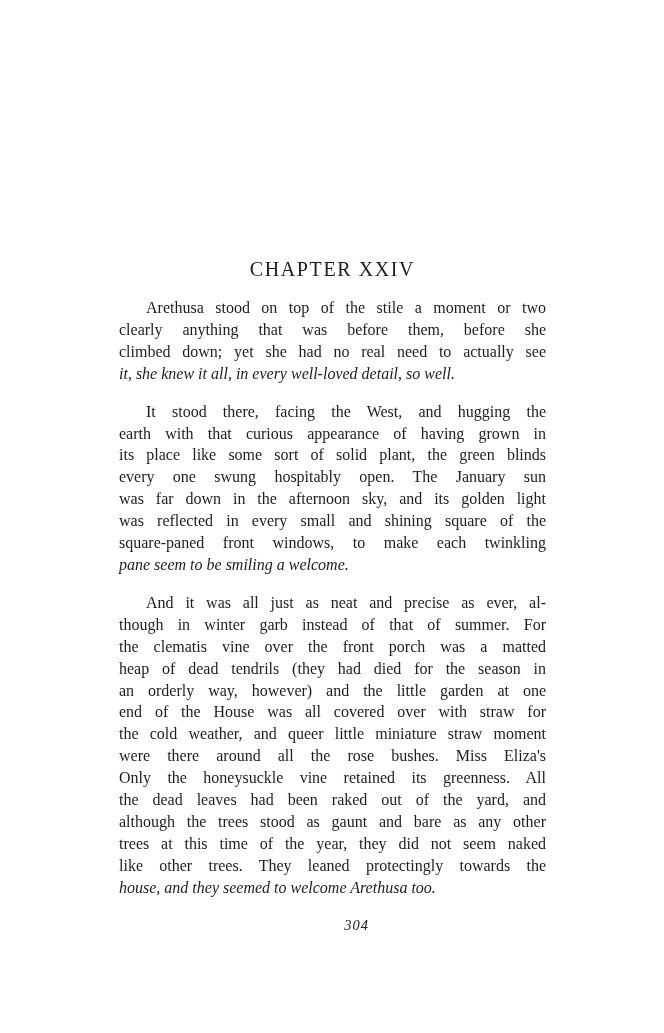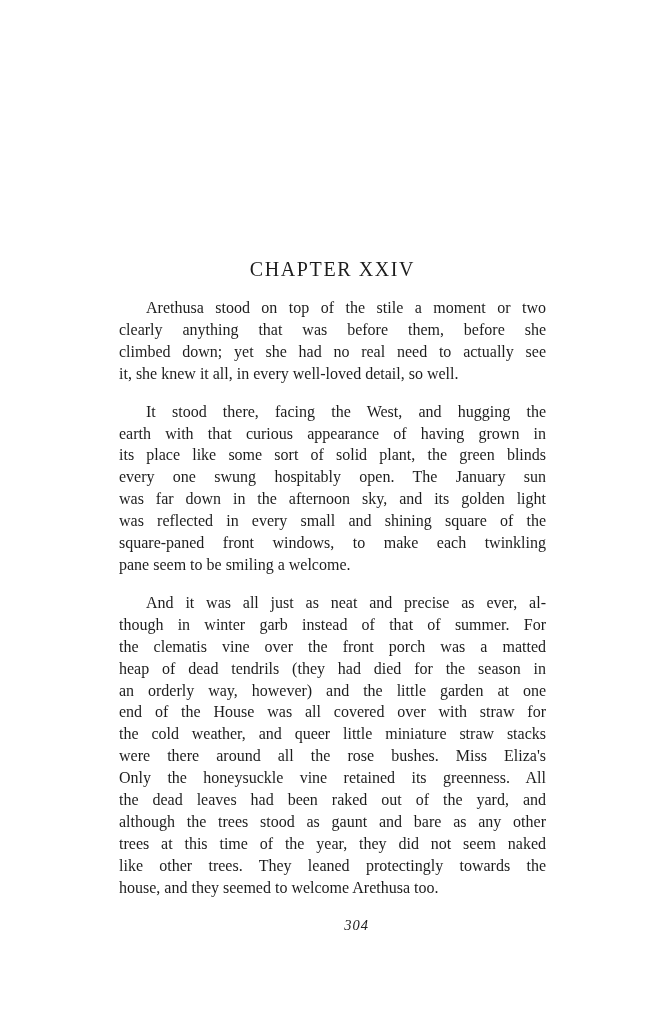--- a/index.html
+++ b/index.html
@@ -36,20 +36,21 @@
     font-size: 16px;
     line-height: 21.9px;
     text-align: justify;
     text-align-last: justify;
   }
   .line.indent {
     padding-left: 27px;
   }
   .line.last {
     text-align-last: left;
+    font-style: italic;
   }
   .pagenum {
     text-align: center;
     font-size: 14.5px;
     line-height: 20px;
     margin-top: 2px;
     letter-spacing: 1px;
     transform: translateX(24px);
     font-style: italic;
   }
@@ -79,21 +80,21 @@
     <div class="line last">pane seem to be smiling a welcome.</div>
   </div>
 
   <div class="para">
     <div class="line indent">And it was all just as neat and precise as ever, al-</div>
     <div class="line">though in winter garb instead of that of summer.  For</div>
     <div class="line">the clematis vine over the front porch was a matted</div>
     <div class="line">heap of dead tendrils (they had died for the season in</div>
     <div class="line">an orderly way, however) and the little garden at one</div>
     <div class="line">end of the House was all covered over with straw for</div>
-    <div class="line">the cold weather, and queer little miniature straw stacks</div>
+    <div class="line">the cold weather, and queer little miniature straw moment</div>
     <div class="line">were there around all the rose bushes.  Miss Eliza's</div>
     <div class="line">Only the honeysuckle vine retained its greenness.  All</div>
     <div class="line">the dead leaves had been raked out of the yard, and</div>
     <div class="line">although the trees stood as gaunt and bare as any other</div>
     <div class="line">trees at this time of the year, they did not seem naked</div>
     <div class="line">like other trees.  They leaned protectingly towards the</div>
     <div class="line last">house, and they seemed to welcome Arethusa too.</div>
   </div>
 
   <div class="pagenum">304</div>

